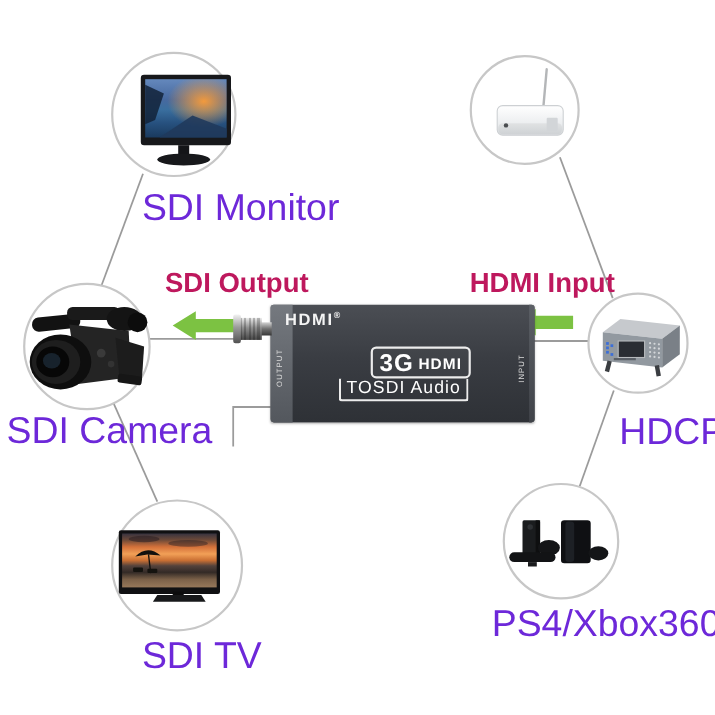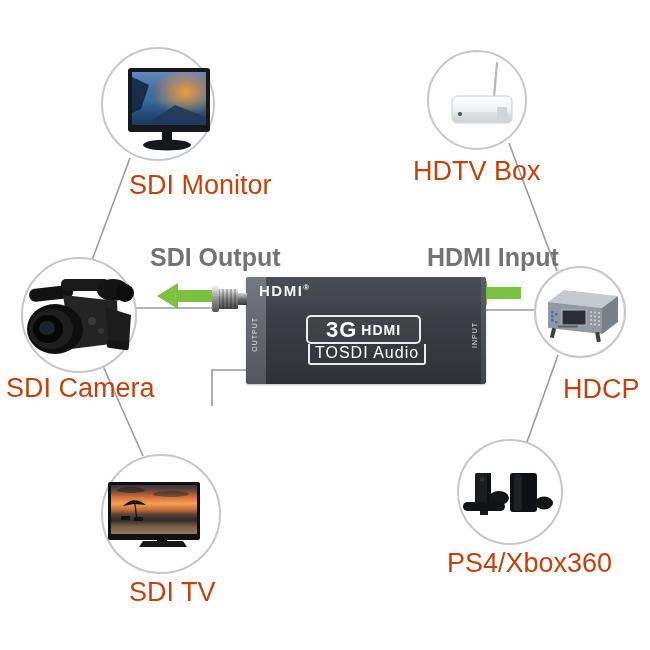--- a/index.html
+++ b/index.html
@@ -10,47 +10,47 @@
 
   .circle{position:absolute;border:2px solid #c7c7c7;border-radius:50%;background:#fff;box-sizing:border-box;}
   .c-monitor{left:101px;top:47px;width:114px;height:114px;}
   .c-hdtv{left:427px;top:50px;width:100px;height:100px;}
   .c-camera{left:21px;top:257px;width:116px;height:116px;}
   .c-hdcp{left:534px;top:266px;width:92px;height:92px;}
   .c-tv{left:101px;top:454px;width:120px;height:120px;}
   .c-ps4{left:457px;top:439px;width:106px;height:106px;}
   .circle svg{position:absolute;left:-2px;top:-2px;}
 
-  .node-label{position:absolute;color:#c2410c;font-size:27px;white-space:nowrap;}
+  .node-label{position:absolute;color:#6d28d9;font-size:34px;white-space:nowrap;}
   .l-monitor{left:129px;top:170px;}
   .l-hdtv{left:413px;top:156px;}
   .l-camera{left:6px;top:373px;}
   .l-hdcp{left:563px;top:374px;}
   .l-tv{left:129px;top:577px;}
   .l-ps4{left:447px;top:548px;}
   .l-power{left:185px;top:405px;}
 
-  .flow-label{position:absolute;font-size:25px;font-weight:bold;color:#737373;white-space:nowrap;}
+  .flow-label{position:absolute;font-size:25px;font-weight:bold;color:#be185d;white-space:nowrap;}
   .f-sdi{left:150px;top:243px;}
   .f-hdmi{left:427px;top:243px;}
 
   
   .device{position:absolute;left:246px;top:277px;width:240px;height:107px;
           background:linear-gradient(180deg,#4b4e54 0%,#3a3d43 45%,#2e3136 100%);
           border-radius:3px;box-shadow:0 1px 2px rgba(0,0,0,.25);}
   .device-left-strip{position:absolute;left:0;top:0;bottom:0;width:20px;
           background:linear-gradient(180deg,#75797f,#53575d);border-radius:3px 0 0 3px;}
   .device-right-edge{position:absolute;right:0;top:0;bottom:0;width:5px;
           background:linear-gradient(180deg,#5c6066,#404349);border-radius:0 3px 3px 0;}
   .device-logo{position:absolute;left:13px;top:5px;color:#f4f4f4;font-weight:bold;
           font-size:15px;letter-spacing:1.5px;}
   .device-logo sup{font-size:8px;letter-spacing:0;}
   .badge-wrap{position:absolute;left:60px;top:38px;color:#fff;}
-  .badge-top{border:2px solid #ececec;border-radius:5px;padding:0 18px;display:flex;
-          align-items:center;gap:4px;width:fit-content;background:rgba(255,255,255,0.03);}
+  .badge-top{border:2px solid #ececec;border-radius:5px;padding:0 6px;display:flex;
+          align-items:center;gap:4px;width:fit-content;background:rgba(255,255,255,0.03);margin-left:31px;}
   .badge-3g{font-size:22px;font-weight:bold;line-height:25px;letter-spacing:1px;}
   .badge-hdmi{font-size:14px;font-weight:bold;letter-spacing:1px;}
   .badge-sub{border:2px solid #ececec;border-top:none;border-radius:0 0 3px 3px;font-size:16px;
           padding:0 5px 1px 5px;width:fit-content;letter-spacing:1px;margin-left:2px;}
   .port-label{position:absolute;color:#dadada;font-size:7px;letter-spacing:1px;
           writing-mode:vertical-rl;transform:rotate(180deg);}
   .port-output{left:5px;top:40px;}
   .port-input{right:8px;top:45px;}
 
   
@@ -116,21 +116,20 @@
           <stop offset="1" stop-color="#d9dcdf"></stop>
         </linearGradient>
       </defs>
       <line x1="70" y1="13" x2="67" y2="47" stroke="#b4b6b8" stroke-width="2.2" stroke-linecap="round"></line>
       <rect x="25" y="46" width="60" height="27" rx="5" fill="url(#boxg)" stroke="#cdd0d3" stroke-width="1"></rect>
       <rect x="26" y="62" width="58" height="10" rx="4" fill="rgba(0,0,0,0.05)"></rect>
       <circle cx="33" cy="64" r="2" fill="#4a4d50"></circle>
       <rect x="70" y="57" width="10" height="12" rx="1" fill="#d2d5d8"></rect>
     </svg>
   </div>
-  <div class="node-label l-hdtv">HDTV Box</div>
 
   <div class="circle c-camera">
     <svg width="116" height="116" viewBox="0 0 116 116">
       <rect x="8" y="30" width="44" height="13" rx="6" fill="#121212" transform="rotate(-6 30 36)"></rect>
       <rect x="40" y="22" width="48" height="12" rx="5" fill="#1a1a1a"></rect>
       <ellipse cx="92" cy="33" rx="16" ry="11" fill="#141414"></ellipse>
       <circle cx="104" cy="36" r="9" fill="#0c0c0c"></circle>
       <path d="M42 38 L96 44 L98 86 L50 92 Z" fill="#242424"></path>
       <path d="M84 50 L110 58 L108 88 L88 90 Z" fill="#1c1c1c"></path>
       <ellipse cx="34" cy="72" rx="28" ry="25" fill="#0e0e0e"></ellipse>

